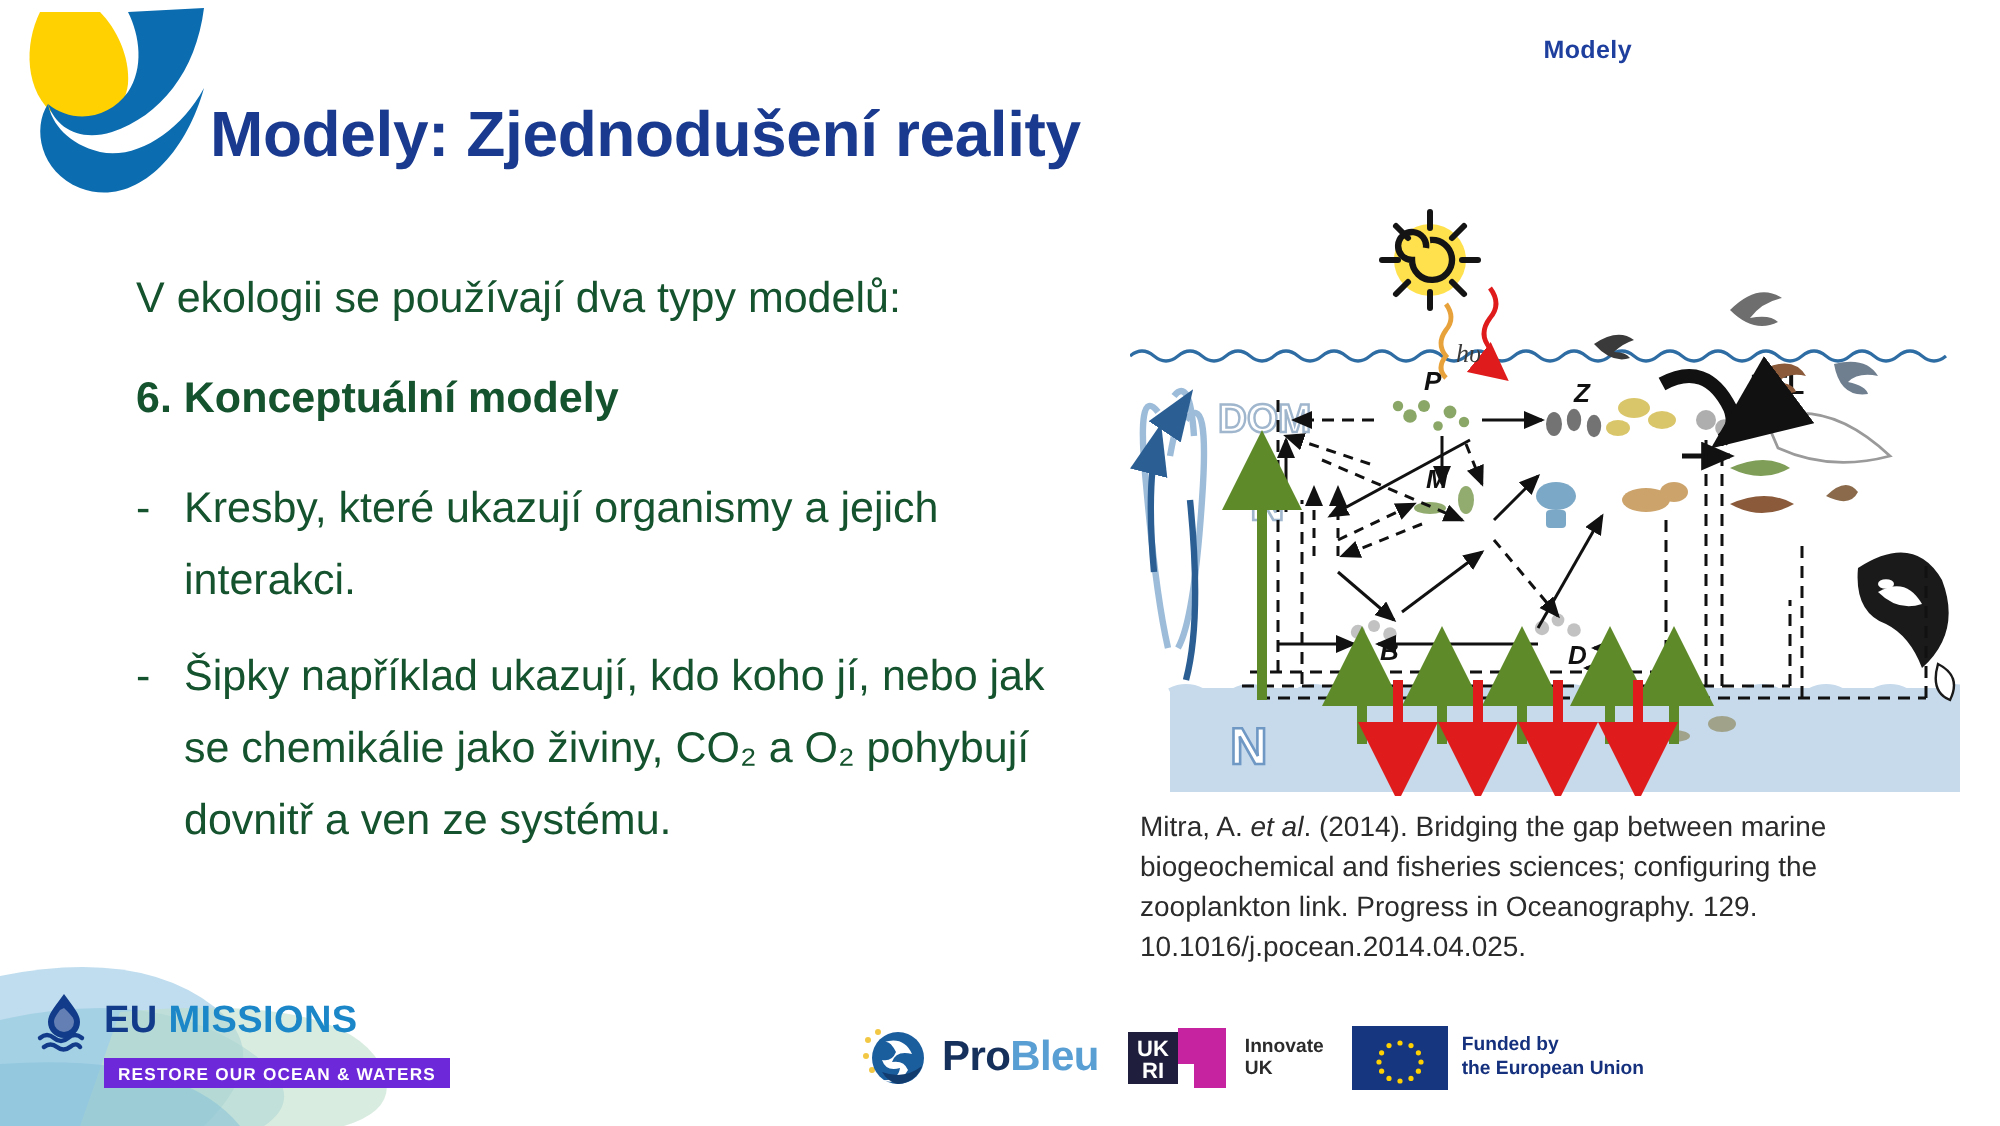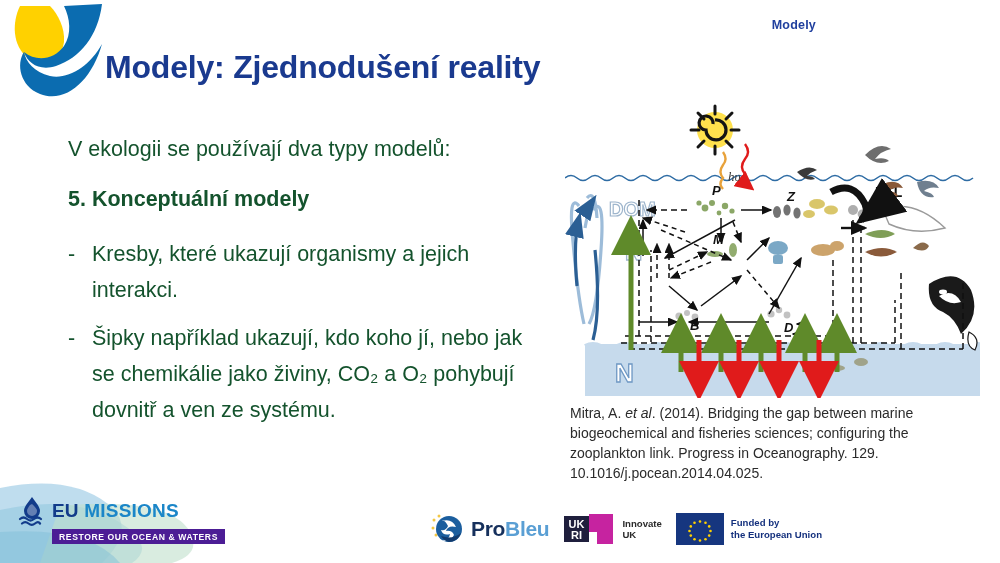--- a/index.html
+++ b/index.html
@@ -46,21 +46,21 @@
   .footer-wave { position: absolute; left: 0; bottom: 0; width: 300px; height: 93px; }
   .eu-missions {
     position: absolute; left: 18px; bottom: 19px;
     display: flex; flex-direction: column; align-items: flex-start;
   }
   .em-row { display: flex; align-items: center; gap: 6px; }
   .em-word { font-size: 19px; font-weight: bold; color: #123b8a; letter-spacing: .2px; }
   .em-word .blue2 { color: #1b86c8; }
   .em-sub {
     margin-top: 3px; margin-left: 34px;
-    background: #4c1d95; color: #fff; font-size: 8.6px; font-weight: bold;
+    background: #6d28d9; color: #fff; font-size: 8.6px; font-weight: bold;
     letter-spacing: .6px; padding: 2.5px 7px 2.5px 7px; white-space: nowrap;
   }
 
   .logo-bar { position: absolute; right: 14px; bottom: 17px; display: flex; align-items: center; gap: 14px; }
   .logo-item { display: flex; align-items: center; gap: 7px; }
   .probleu-txt { font-size: 21px; font-weight: bold; color: #16305c; letter-spacing: -.3px; }
   .probleu-txt .lt { color: #5a9fd4; }
   .ukri-txt { font-size: 9.6px; font-weight: bold; color: #2b2b2b; line-height: 1.2; }
   .eu-txt { font-size: 9.6px; font-weight: bold; color: #15317e; line-height: 1.25; }
 </style>
@@ -75,21 +75,21 @@
       <path d="M96 2 C92 34 74 56 50 64 C34 69 22 62 18 50 C30 60 48 58 58 44 C66 32 64 16 58 4 Z" fill="#0b6cb0"></path>
       <path d="M18 50 C10 62 14 84 34 92 C60 102 86 78 96 42 C84 64 62 78 44 74 C28 70 20 60 18 50 Z" fill="#0b6cb0"></path>
     </svg>
   </div>
 
   <div class="header-tag">Modely</div>
   <h1 class="slide-title">Modely: Zjednodušení reality</h1>
 
   <div class="body-col">
     <div class="lead">V ekologii se používají dva typy modelů:</div>
-    <div class="num-head">5. Konceptuální modely</div>
+    <div class="num-head">6. Konceptuální modely</div>
 
     <div class="bullet">
       <span class="dash">-</span>
       <span class="btxt">Kresby, které ukazují organismy a jejich interakci.</span>
     </div>
 
     <div class="bullet">
       <span class="dash">-</span>
       <span class="btxt">Šipky například ukazují, kdo koho jí, nebo jak se chemikálie jako živiny, CO₂ a O₂ pohybují dovnitř a ven ze systému.</span>
     </div>

